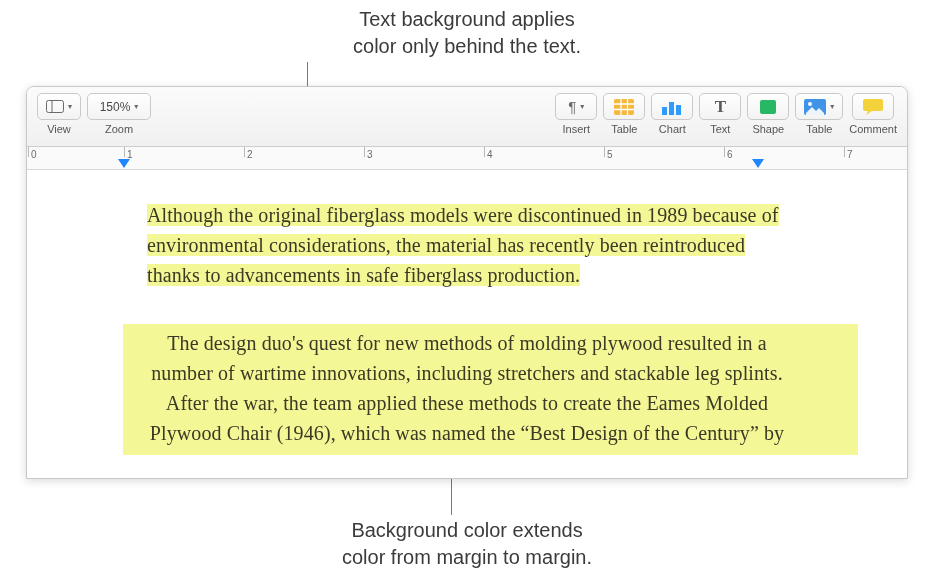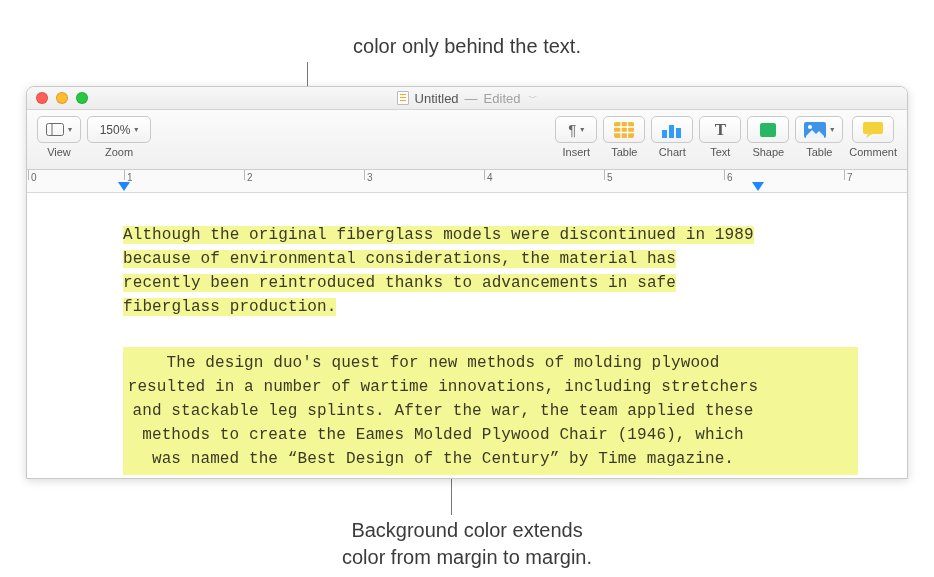--- a/index.html
+++ b/index.html
@@ -172,25 +172,26 @@
     position: relative;
     height: calc(100% - 23px - 60px - 23px);
     background: #fff;
     overflow: hidden;
   }
   .page {
     position:absolute;
     left: 0; right:0; top:0; bottom:0;
   }
   .para {
-    font-size: 16px;
+    font-size: 20px;
     line-height: 1.5;
     color: #3a3a25;
-    font-family: Liberation Mono, monospace;
+    font-family: Liberation Serif, serif;
     letter-spacing: 0.1px;
+    margin-left: 24px;
   }
   .para1 {
     position:absolute;
     left: 96px; top: 30px;
     width: 640px;
   }
   .para1 .hl {
     background: #f4f796;
   }
   .para2-wrap {
@@ -202,47 +203,33 @@
   }
   .para2 {
     width: 640px;
     text-align: center;
   }
 </style>
 </head>
 <body>
 
 <div class="annotation annotation-top">
-  <br>
+  <span>Text background applies</span><br>
   <span>color only behind the text.</span>
 </div>
 <div class="callout-line-top"></div>
 
 <div class="annotation annotation-bottom">
   <span>Background color extends</span><br>
   <span>color from margin to margin.</span>
 </div>
 <div class="callout-line-bottom"></div>
 
 <div class="window">
 
-  <div class="titlebar">
-    <div class="traffic-lights">
-      <div class="tl tl-close"></div>
-      <div class="tl tl-min"></div>
-      <div class="tl tl-max"></div>
-    </div>
-    <div class="title-wrap">
-      <span class="doc-icon"></span>
-      <span>Untitled</span>
-      <span class="title-edited"> — </span>
-      <span class="title-edited">Edited</span>
-      <span class="title-caret">﹀</span>
-    </div>
-  </div>
 
   <div class="toolbar">
 
     <div class="tb-cluster">
       <div class="tb-item">
         <div class="tb-btn">
           <span class="ico">
             <svg width="18" height="13" viewBox="0 0 18 13">
                 <rect x="0.5" y="0.5" width="17" height="12" rx="2" fill="none" stroke="#6a6a6a"></rect>
                 <line x1="6" y1="0.5" x2="6" y2="12.5" stroke="#6a6a6a"></line>

